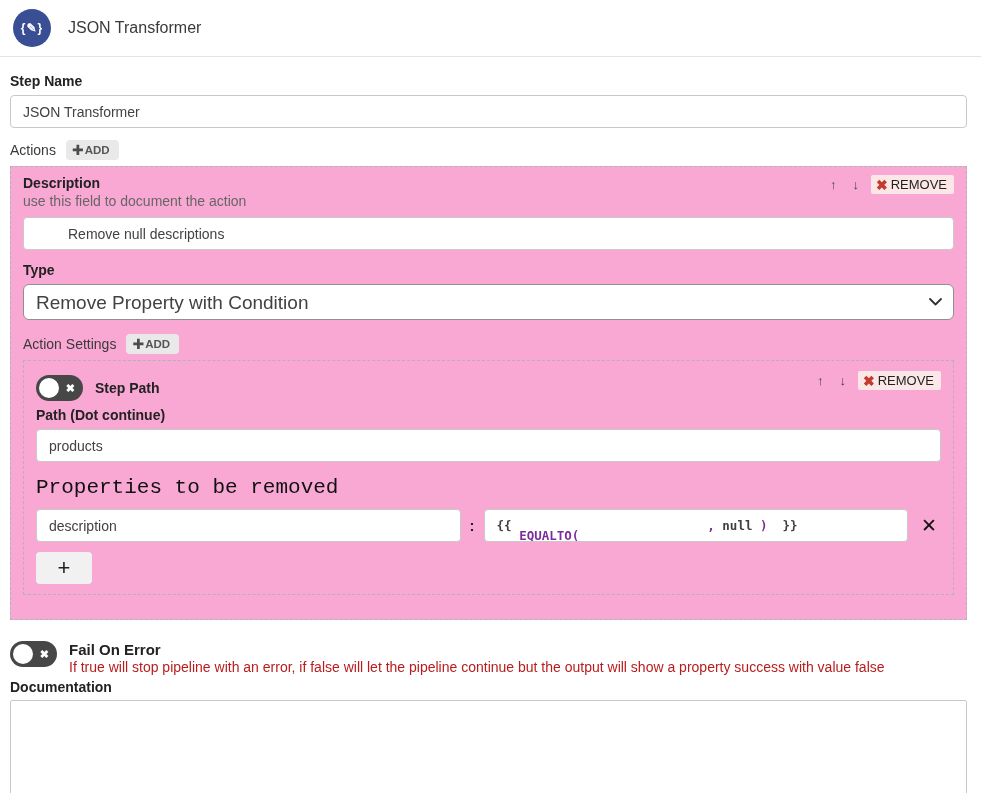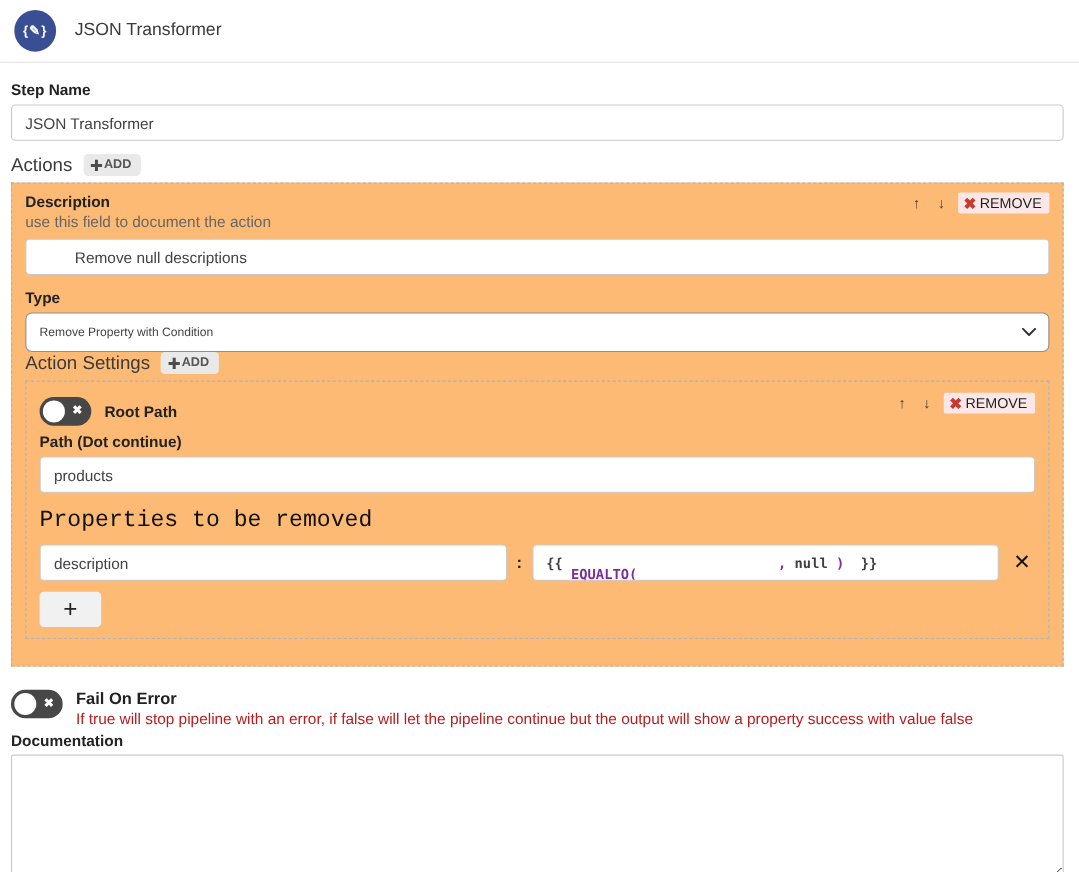--- a/index.html
+++ b/index.html
@@ -29,33 +29,33 @@
   .field-label { font-size:14px; font-weight:600; color:#222; }
   .hint { font-size:14px; color:#666; margin-top:2px; }
   .text-input {
     width:100%; height:33px;
     border:1px solid #c9c9c9; border-radius:4px;
     padding:0 12px; font-size:14px; color:#424242;
     font-family:"Liberation Sans", sans-serif;
     background:#fff; outline:none;
   }
   .section-row { display:flex; align-items:center; gap:10px; }
-  .section-label { font-size:17px; color:#3a3a3a; }
+  .section-label { font-size:14px; color:#3a3a3a; }
   .add-btn {
     display:inline-flex; align-items:center; gap:1px;
     background:#e9e9e9; border:none; border-radius:4px;
     padding:3px 9px 3px 6px; cursor:pointer;
     color:#555; font-size:11.5px; font-weight:600;
     font-family:"Liberation Sans", sans-serif;
   }
   .add-btn .plus-glyph { font-size:14px; font-weight:400; line-height:1; color:#4c4c4c; }
 
   .dashed-panel {
     border:1px dashed #b3b3b3;
-    background:#fdba74;
+    background:#f9a8d4;
   }
   .outer-panel { margin-top:6px; padding:8px 12px 24px 12px; }
   .inner-panel { margin-top:6px; padding:6px 12px 10px 12px; }
 
   .panel-controls { display:flex; align-items:center; gap:8px; }
   .arrow-btn {
     background:none; border:none; cursor:pointer;
     font-size:13px; color:#3c3c3c; padding:0 4px; line-height:18px;
     font-family:"Liberation Sans", sans-serif;
   }
@@ -65,21 +65,21 @@
     padding:2px 7px 2px 5px; cursor:pointer;
     font-size:13px; color:#1f1f1f;
     font-family:"Liberation Sans", sans-serif;
   }
   .remove-x { color:#c43a2f; font-size:14px; font-weight:bold; line-height:1; }
 
   .select-wrap { position:relative; margin-top:6px; }
   .type-select {
     width:100%; height:36px;
     border:1px solid #8f8f8f; border-radius:6px;
-    padding:0 30px 0 12px; font-size:11px; color:#424242;
+    padding:0 30px 0 12px; font-size:19px; color:#424242;
     background:#fff; appearance:none; -webkit-appearance:none;
     font-family:"Liberation Sans", sans-serif; outline:none;
   }
   .chevron {
     position:absolute; right:12px; top:50%; transform:translateY(-50%);
     pointer-events:none; display:flex;
   }
 
   
   .toggle {
@@ -133,21 +133,21 @@
   .doc-label { margin-top:4px; }
   .doc-textarea {
     margin-top:5px; width:100%; height:112px;
     border:1px solid #c9c9c9; border-radius:2px;
     padding:8px 12px; font-size:14px; color:#333;
     font-family:"Liberation Sans", sans-serif;
     resize:both; outline:none; display:block;
   }
 
   .mt16 { margin-top:16px; } .mt12 { margin-top:12px; }
-  .mt8 { margin-top:8px;padding-left:44px; } .mt6 { margin-top:6px; } .mt14 { }
+  .mt8 { margin-top:8px;padding-left:44px; } .mt6 { margin-top:6px; } .mt14 { margin-top:14px; }
 </style>
 </head>
 <body>
 
 <div class="header">
   <div class="step-icon">{✎}</div>
   <div class="header-title">JSON Transformer</div>
 </div>
 
 <div class="content">
@@ -208,21 +208,21 @@
 
     
     <div class="dashed-panel inner-panel">
 
       <div class="inner-top">
         <div class="toggle-row">
           <div class="toggle">
             <span class="knob"></span>
             <span class="toggle-x">✖</span>
           </div>
-          <span class="field-label">Root Path</span>
+          <span class="field-label">Step Path</span>
         </div>
         <div class="panel-controls" style="margin-top:4px;">
           <button class="arrow-btn">↑</button>
           <button class="arrow-btn">↓</button>
           <button class="remove-btn">
             <span class="remove-x">✖</span>
             <span>REMOVE</span>
           </button>
         </div>
       </div>

